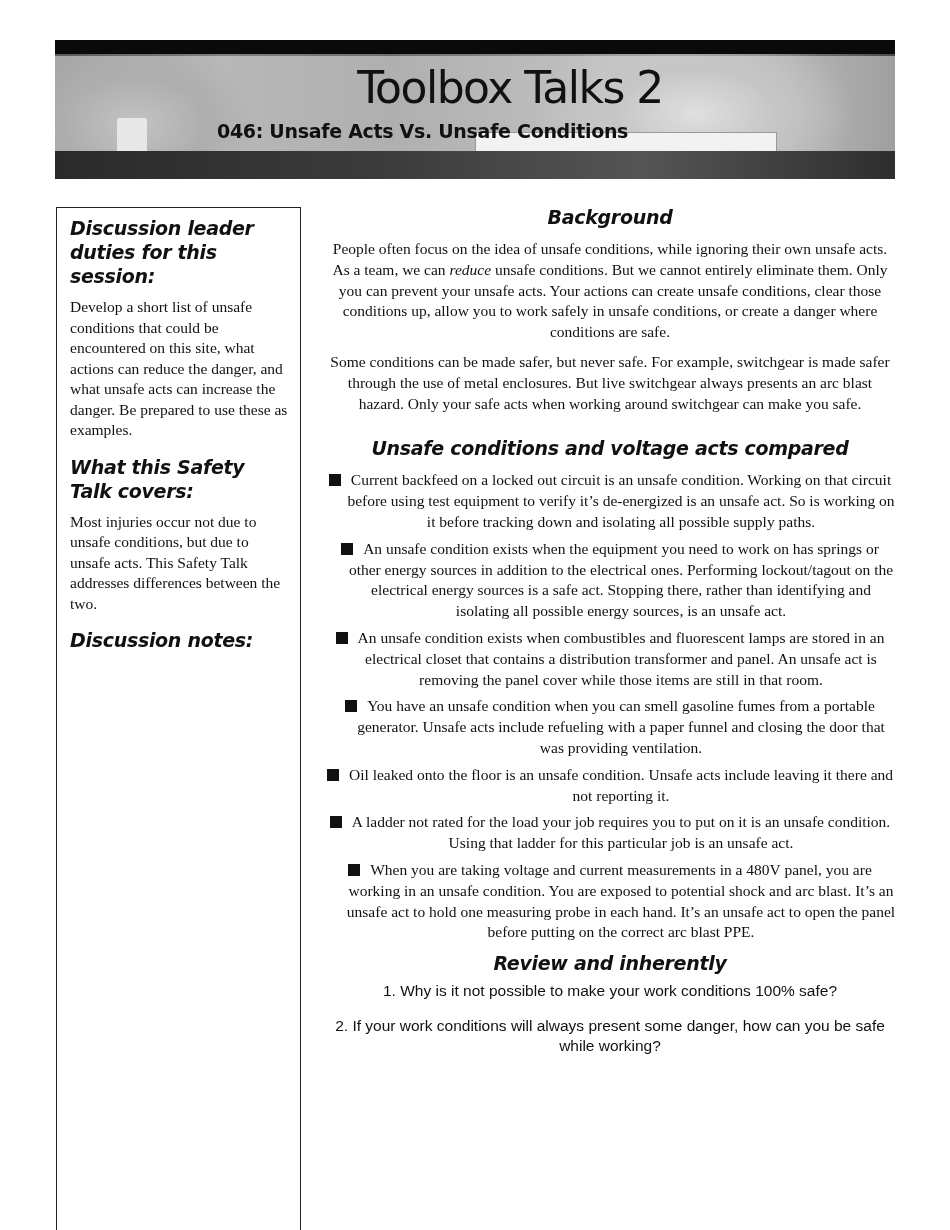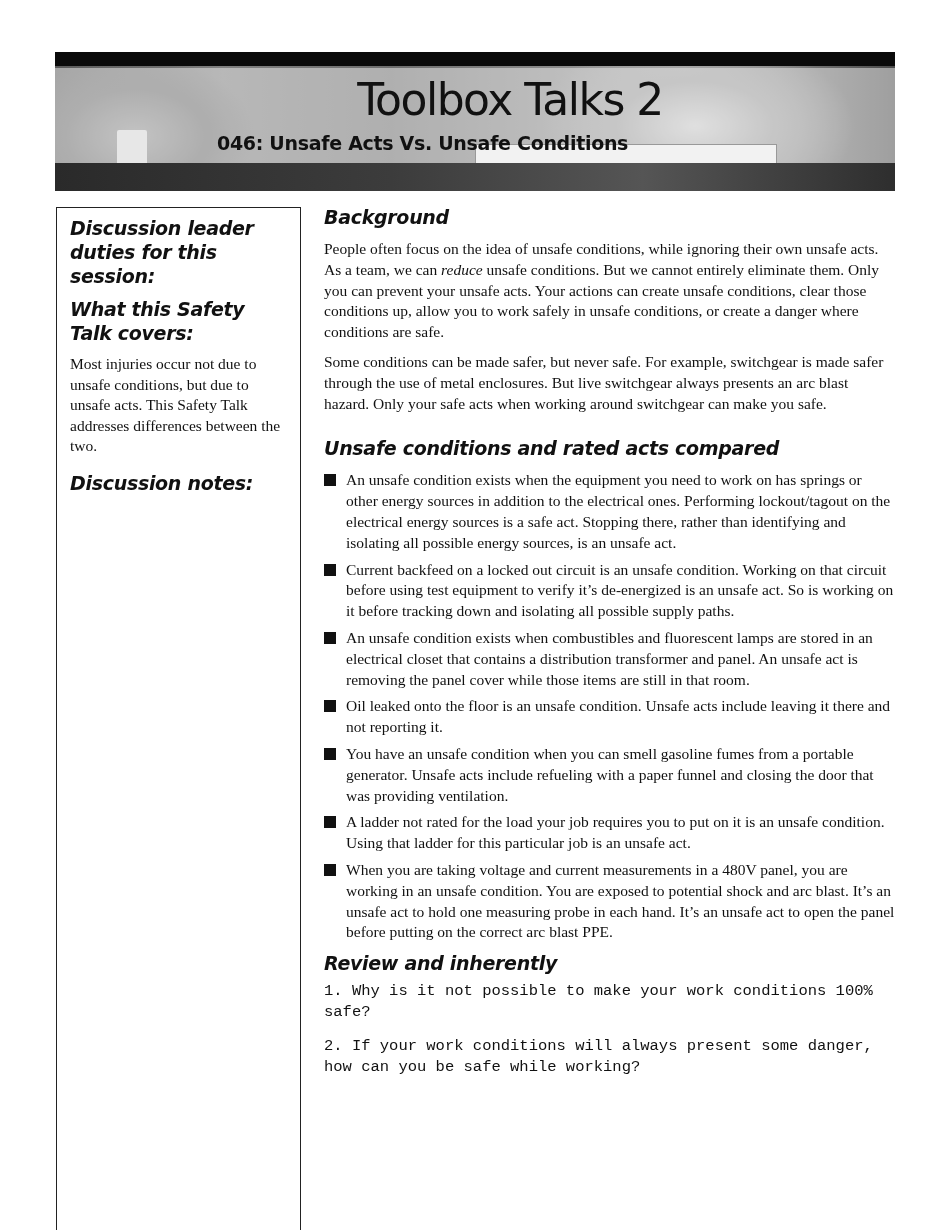--- a/index.html
+++ b/index.html
@@ -1,18 +1,18 @@
 <!DOCTYPE html>
 <html><head>
   <meta charset="utf-8">
   <style>
     html, body { margin: 0; padding: 0; background: #ffffff; }
     body { width: 950px; height: 1230px; position: relative; overflow: hidden; color: #111; }
     .banner {
-      position: absolute; left: 55px; top: 52px; width: 840px; height: 139px;
+      position: absolute; left: 55px; top: 40px; width: 840px; height: 139px;
       background: #3a3a3a; overflow: hidden;
     }
     .banner .topbar { position: absolute; left: 0; top: 0; width: 100%; height: 14px; background: #0a0a0a; }
     .banner .photo {
       position: absolute; left: 0; top: 14px; width: 100%; height: 125px;
       background:
         radial-gradient(ellipse 120px 80px at 80px 70px, #9a9a9a 0%, #6a6a6a 60%, transparent 100%),
         radial-gradient(ellipse 160px 90px at 640px 60px, #d8d8d8 0%, #a0a0a0 50%, transparent 100%),
         linear-gradient(90deg, #5a5a5a 0%, #808080 20%, #6e6e6e 40%, #8c8c8c 60%, #b0b0b0 75%, #4a4a4a 100%);
     }
@@ -48,77 +48,78 @@
       border: 1.5px solid #222; box-sizing: border-box; padding: 8px 12px 0 13px;
     }
     .side-h {
       font-family: "DejaVu Sans", sans-serif; font-style: italic; font-weight: bold;
       font-size: 19px; line-height: 24px; margin: 0 0 9px 0; color: #111; letter-spacing: -0.3px;
     }
     .side-p {
       font-family: "Liberation Serif", serif; font-size: 15.5px; line-height: 20.5px;
       margin: 0 0 14px 0; color: #111;
     }
-    .main { position: absolute; left: 324px; top: 203px; width: 572px; }
+    .main { position: absolute; left: 324px; top: 203px; width: 572px; text-align: center; }
     .sec-h {
       font-family: "DejaVu Sans", sans-serif; font-style: italic; font-weight: bold;
       font-size: 19px; line-height: 28px; margin: 0 0 8px 0; color: #111; letter-spacing: -0.3px;
     }
     .para {
       font-family: Liberation Serif, serif; font-size: 15.5px; line-height: 20.8px;
       margin: 0 0 9px 0; color: #111;
     }
     .bullets { list-style: none; margin: 0; padding: 0; }
     .bullets li {
       font-family: "Liberation Serif", serif; font-size: 15.5px; line-height: 20.8px;
       padding-left: 22px; text-indent: -22px; margin: 0 0 6px 0; color: #111;
     }
     .bullet-mark {
       display: inline-block; width: 12px; height: 12px; background: #111;
       margin-right: 10px; text-indent: 0; vertical-align: -1px;
     }
     .q {
-      font-family: Liberation Mono, monospace; font-size: 15.5px; line-height: 20.5px;
+      font-family: Liberation Sans, sans-serif; font-size: 15.5px; line-height: 20.5px;
       margin: 0 0 14px 0; color: #111;
     }
   </style>
 </head>
 <body>
 
 <div class="banner">
   <div class="topbar"></div>
   <div class="photo"></div>
   <div class="tag"></div>
   <div class="band"></div>
   <div class="slot"></div>
   <div class="lower"></div>
   <div class="title">Toolbox Talks 2</div>
   <div class="subtitle">046: Unsafe Acts Vs. Unsafe Conditions</div>
 </div>
 
 <div class="sidebar">
   <h3 class="side-h">Discussion leader duties for this session:</h3>
+  <p class="side-p">Develop a short list of unsafe conditions that could be encountered on this site, what actions can reduce the danger, and what unsafe acts can increase the danger. Be prepared to use these as examples.</p>
   <h3 class="side-h">What this Safety Talk covers:</h3>
   <p class="side-p">Most injuries occur not due to unsafe conditions, but due to unsafe acts. This Safety Talk addresses differences between the two.</p>
   <h3 class="side-h">Discussion notes:</h3>
   <div></div>
 </div>
 
 <div class="main">
   <h2 class="sec-h">Background</h2>
   <p class="para"><span>People often focus on the idea of unsafe conditions, while ignoring their own unsafe acts. As a team, we can </span><em>reduce</em><span> unsafe conditions. But we cannot entirely eliminate them. Only you can prevent your unsafe acts. Your actions can create unsafe conditions, clear those conditions up, allow you to work safely in unsafe conditions, or create a danger where conditions are safe.</span></p>
   <p class="para" style="margin-bottom:20px;">Some conditions can be made safer, but never safe. For example, switchgear is made safer through the use of metal enclosures. But live switchgear always presents an arc blast hazard. Only your safe acts when working around switchgear can make you safe.</p>
 
-  <h2 class="sec-h">Unsafe conditions and rated acts compared</h2>
+  <h2 class="sec-h">Unsafe conditions and voltage acts compared</h2>
   <ul class="bullets">
+    <li><span class="bullet-mark"></span><span>Current backfeed on a locked out circuit is an unsafe condition. Working on that circuit before using test equipment to verify it’s de-energized is an unsafe act. So is working on it before tracking down and isolating all possible supply paths.</span></li>
     <li><span class="bullet-mark"></span><span>An unsafe condition exists when the equipment you need to work on has springs or other energy sources in addition to the electrical ones. Performing lockout/tagout on the electrical energy sources is a safe act. Stopping there, rather than identifying and isolating all possible energy sources, is an unsafe act.</span></li>
-    <li><span class="bullet-mark"></span><span>Current backfeed on a locked out circuit is an unsafe condition. Working on that circuit before using test equipment to verify it’s de-energized is an unsafe act. So is working on it before tracking down and isolating all possible supply paths.</span></li>
     <li><span class="bullet-mark"></span><span>An unsafe condition exists when combustibles and fluorescent lamps are stored in an electrical closet that contains a distribution transformer and panel. An unsafe act is removing the panel cover while those items are still in that room.</span></li>
+    <li><span class="bullet-mark"></span><span>You have an unsafe condition when you can smell gasoline fumes from a portable generator. Unsafe acts include refueling with a paper funnel and closing the door that was providing ventilation.</span></li>
     <li><span class="bullet-mark"></span><span>Oil leaked onto the floor is an unsafe condition. Unsafe acts include leaving it there and not reporting it.</span></li>
-    <li><span class="bullet-mark"></span><span>You have an unsafe condition when you can smell gasoline fumes from a portable generator. Unsafe acts include refueling with a paper funnel and closing the door that was providing ventilation.</span></li>
     <li><span class="bullet-mark"></span><span>A ladder not rated for the load your job requires you to put on it is an unsafe condition. Using that ladder for this particular job is an unsafe act.</span></li>
     <li><span class="bullet-mark"></span><span>When you are taking voltage and current measurements in a 480V panel, you are working in an unsafe condition. You are exposed to potential shock and arc blast. It’s an unsafe act to hold one measuring probe in each hand. It’s an unsafe act to open the panel before putting on the correct arc blast PPE.</span></li>
   </ul>
 
   <h2 class="sec-h" style="margin-top:4px;margin-bottom:4px;">Review and inherently</h2>
   <p class="q">1. Why is it not possible to make your work conditions 100% safe?</p>
   <p class="q">2. If your work conditions will always present some danger, how can you be safe while working?</p>
 </div>
 
 </body></html>

